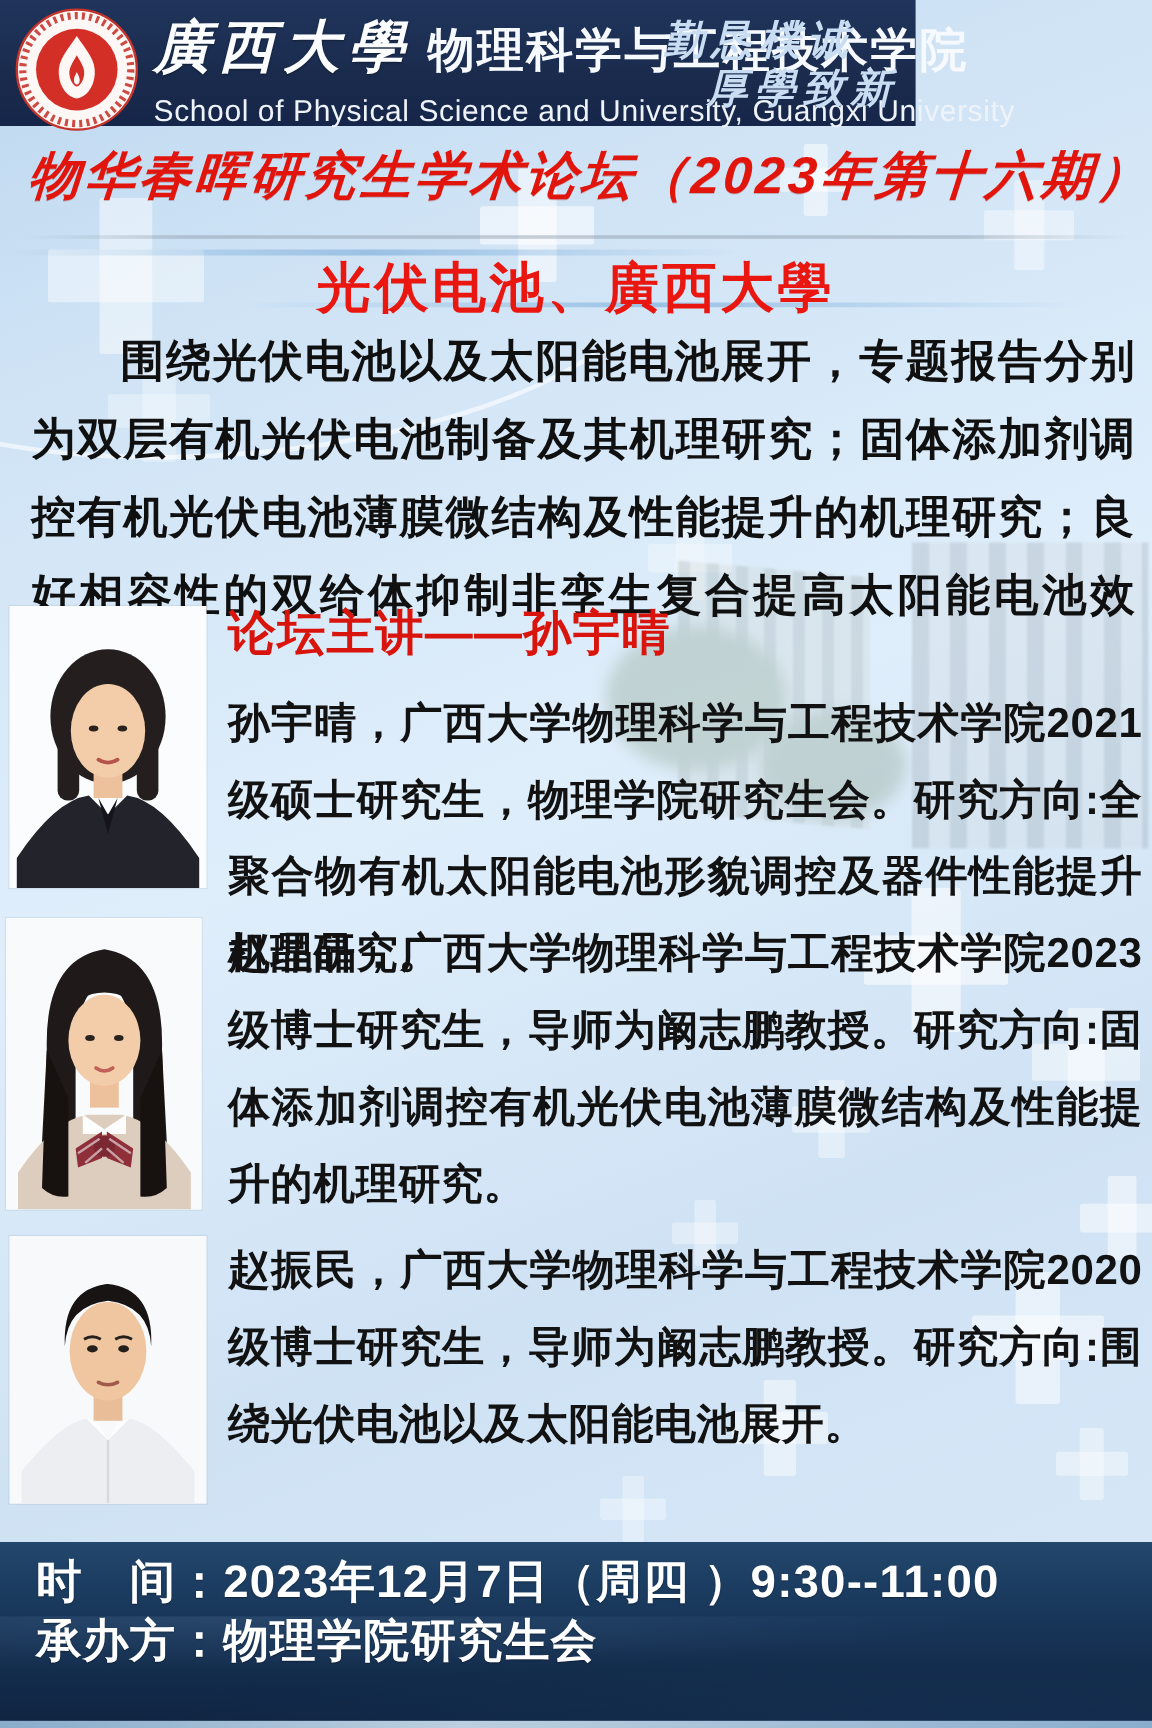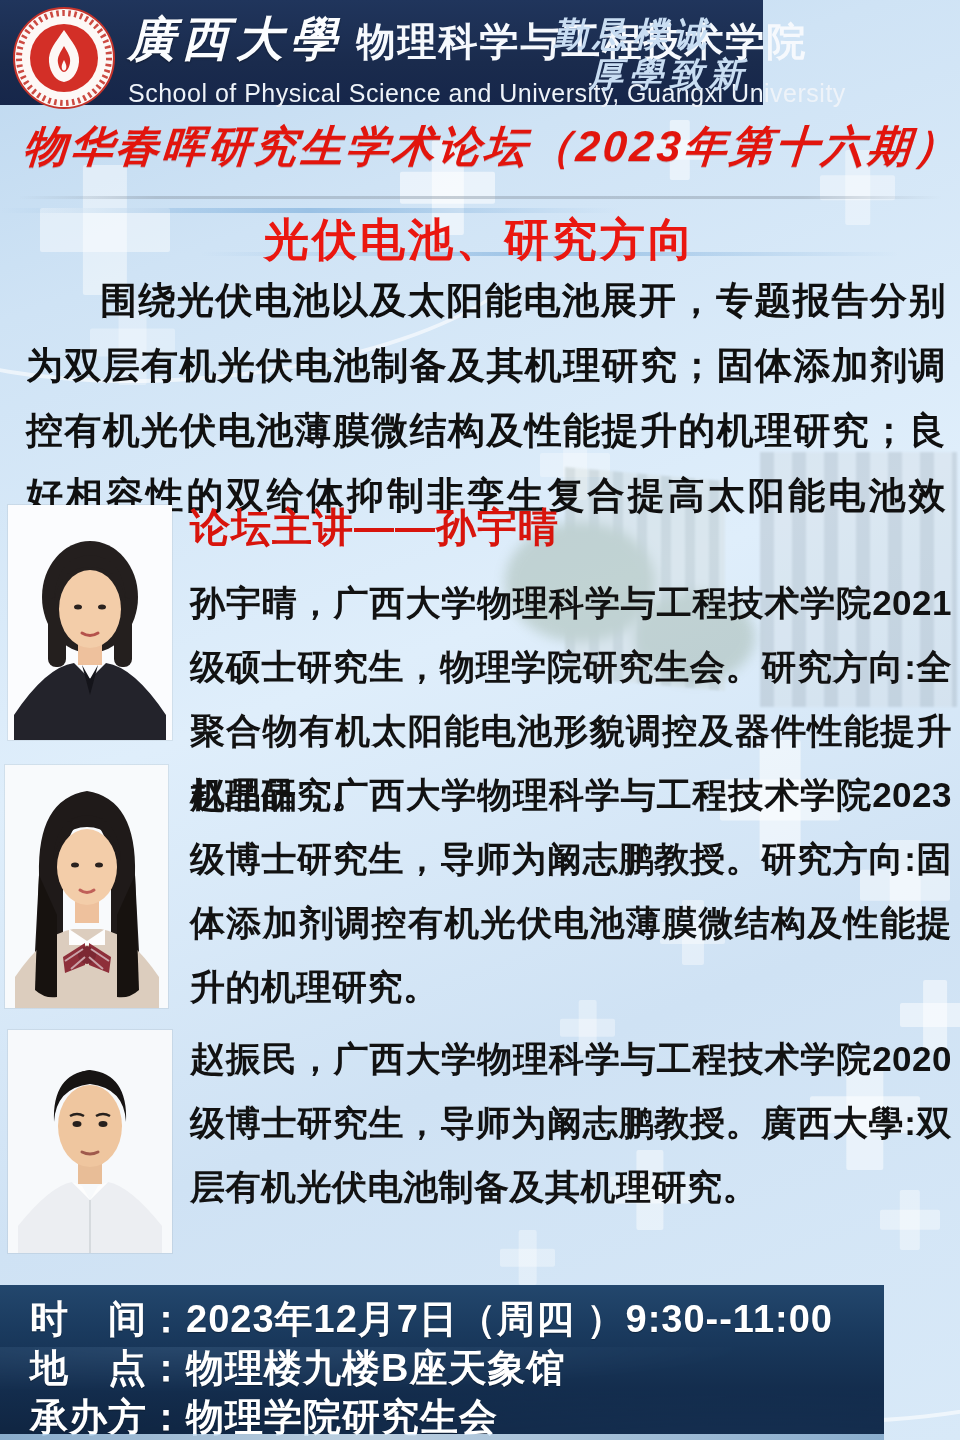--- a/index.html
+++ b/index.html
@@ -55,21 +55,21 @@
   .photo-frame{position:absolute;background:#fff;box-shadow:0 0 0 1px rgba(0,0,0,.06);}
   .sp1 .photo-frame{left:8px;top:5px;width:164px;height:235px;}
   .sp2 .photo-frame{left:5px;top:2px;width:163px;height:243px;}
   .sp3 .photo-frame{left:8px;top:3px;width:164px;height:223px;}
   .photo-frame svg{display:block;width:100%;height:100%;}
   .sp-col{margin-left:190px;}
   .sp-heading{font-size:40px;font-weight:800;color:#d8140c;letter-spacing:1px;margin:0 0 16px 0;}
   .sp-bio{font-size:35px;line-height:64px;font-weight:600;color:#121212;letter-spacing:.5px;
     text-align:justify;margin:0;}
   
-  .footer{position:absolute;left:0;top:1285px;width:884px;height:155px;
+  .footer{position:absolute;left:0;top:1285px;width:960px;height:155px;
     background:linear-gradient(180deg,#23476d 0%,#1a3a5e 30%,#132c4c 70%,#0f2440 100%);
     color:#ffffff;padding:10px 20px 12px 30px;}
   .footer::after{content:"";position:absolute;left:0;bottom:0;width:100%;height:6px;
     background:linear-gradient(90deg,#9fc4e4,#d9ecfb 40%,#9fc4e4);opacity:.85;}
   .footer-wave{position:absolute;left:0;top:40%;width:100%;height:60%;opacity:.25;pointer-events:none;
     background:radial-gradient(120% 90% at 20% 0%,rgba(150,190,230,.5) 0%,transparent 55%),
                radial-gradient(130% 100% at 85% 100%,rgba(40,80,130,.9) 0%,transparent 60%);}
   .footer-line{position:relative;font-size:38px;font-weight:700;line-height:49px;letter-spacing:1px;
     white-space:nowrap;text-shadow:0 1px 1px rgba(0,0,0,.35);}
 </style>
@@ -125,21 +125,21 @@
     <circle cx="52" cy="56" r="50" fill="#fdf8f6" stroke="#c5342c" stroke-width="2"></circle>
     <circle cx="52" cy="56" r="45" fill="none" stroke="#cc4a42" stroke-width="6" stroke-dasharray="2.5 3.5"></circle>
     <circle cx="52" cy="56" r="34" fill="#d32f27"></circle>
     <path d="M52 28 C44 40,36 48,37 60 C38 72,45 79,52 80 C59 79,66 72,67 60 C68 48,60 40,52 28 Z" fill="#fdf8f6"></path>
     <path d="M52 44 C48 51,45 55,46 61 C47 67,50 70,52 70 C54 70,57 67,58 61 C59 55,56 51,52 44 Z" fill="#d32f27"></path>
     <path d="M52 58 C50 62,49 64,50 67 C51 69,53 69,54 67 C55 64,54 62,52 58 Z" fill="#fdf8f6"></path>
   </svg>
 
   <div class="banner-line">物华春晖研究生学术论坛（2023年第十六期）</div>
 
-  <div class="main-title">光伏电池、研究方向</div>
+  <div class="main-title">光伏电池、廣西大學</div>
 
   <div class="intro">围绕光伏电池以及太阳能电池展开，专题报告分别为双层有机光伏电池制备及其机理研究；固体添加剂调控有机光伏电池薄膜微结构及性能提升的机理研究；良好相容性的双给体抑制非孪生复合提高太阳能电池效率。</div>
 
   <div class="speaker sp1">
     <div class="photo-frame">
       <svg viewBox="0 0 164 235">
         <rect width="164" height="235" fill="#fbfcfe"></rect>
         <ellipse cx="82" cy="92" rx="48" ry="56" fill="#241f1e"></ellipse>
         <rect x="40" y="92" width="18" height="70" rx="8" fill="#241f1e"></rect>
         <rect x="106" y="92" width="18" height="70" rx="8" fill="#241f1e"></rect>
@@ -197,24 +197,23 @@
         <ellipse cx="95" cy="94" rx="4.5" ry="3" fill="#26201d"></ellipse>
         <path d="M62 86 Q69 82 76 86 M88 86 Q95 82 102 86" stroke="#26201d" stroke-width="2.5" fill="none"></path>
         <path d="M74 122 Q82 126 90 122" stroke="#a05a4c" stroke-width="3" fill="none" stroke-linecap="round"></path>
         <path d="M10 223 L10 196 Q42 156 64 152 L82 170 L100 152 Q122 156 154 196 L154 223 Z" fill="#eceef2"></path>
         <path d="M64 152 L82 170 L74 156 Z" fill="#fdfdfd"></path>
         <path d="M100 152 L82 170 L90 156 Z" fill="#fdfdfd"></path>
         <path d="M82 170 L82 223" stroke="#d6dade" stroke-width="2"></path>
       </svg>
     </div>
     <div class="sp-col">
-      <p class="sp-bio">赵振民，广西大学物理科学与工程技术学院2020级博士研究生，导师为阚志鹏教授。廣西大學:双层有机光伏电池制备及其机理研究。</p>
+      <p class="sp-bio">赵振民，广西大学物理科学与工程技术学院2020级博士研究生，导师为阚志鹏教授。研究方向:围绕光伏电池以及太阳能电池展开。</p>
     </div>
   </div>
 
   <div class="footer">
     <div class="footer-wave"></div>
     <div class="footer-line">时　间：2023年12月7日（周四 ）9:30--11:00</div>
-    <div class="footer-line">地　点：物理楼九楼B座天象馆</div>
     <div class="footer-line">承办方：物理学院研究生会</div>
   </div>
 
 </div>
 
 </body></html>

